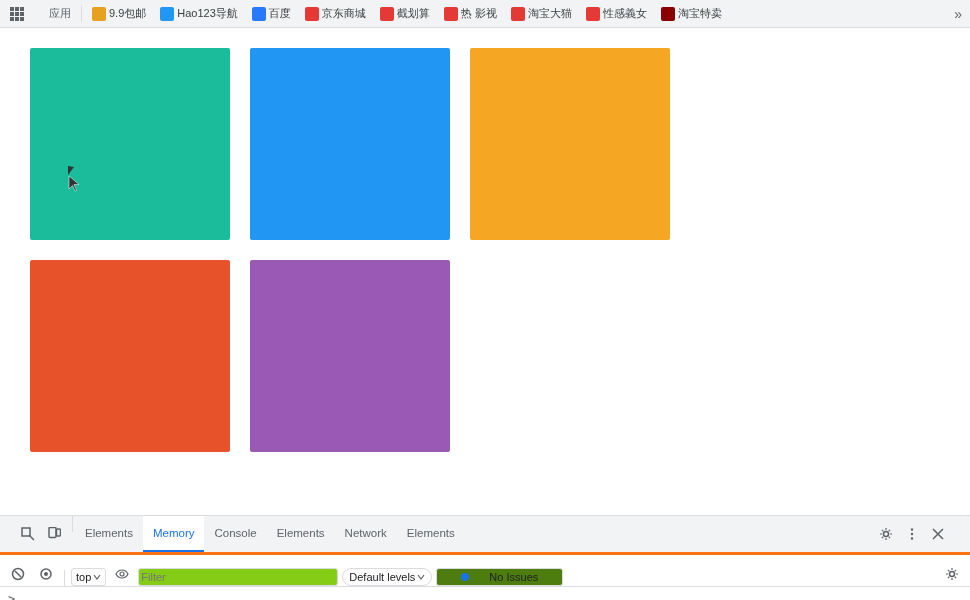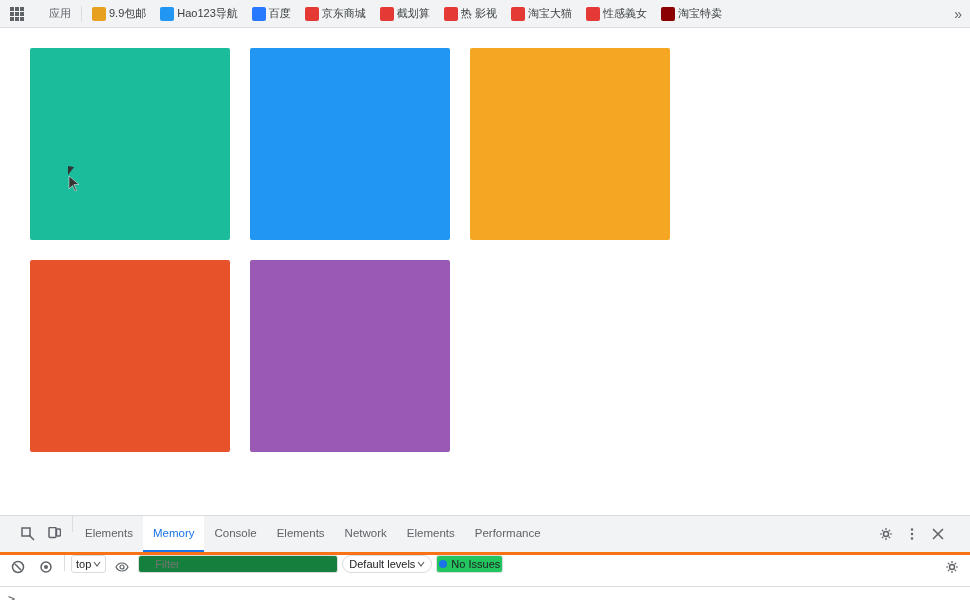--- a/index.html
+++ b/index.html
@@ -149,21 +149,21 @@
       display: flex;
       align-items: center;
       gap: 2px;
       padding: 0 4px;
     }
 
     
     .devtools-toolbar {
       height: 32px;
       display: flex;
-      align-items: flex-start;
+      align-items: flex-end;
       padding: 0 6px;
       gap: 4px;
       border-bottom: 1px solid #dadce0;
       background: #fff;
     }
 
     .toolbar-select {
       display: flex;
       align-items: center;
       border: 1px solid #dadce0;
@@ -174,48 +174,48 @@
       font-size: 11px;
       color: #202124;
       background: #fff;
     }
 
     .filter-input {
       flex: 1;
       max-width: 200px;
       border: 1px solid #dadce0;
       border-radius: 3px;
-      padding: 2px 16px;
+      padding: 2px 2px;
       font-size: 11px;
       color: #202124;
       outline: none;
-      background: #15803d;
+      background: #84cc16;
     }
 
     .default-levels-btn {
       display: flex;
       align-items: center;
       gap: 2px;
       border: 1px solid #dadce0;
       border-radius: 9px;
       padding: 2px 6px;
       cursor: pointer;
       font-size: 11px;
       color: #202124;
       background: #fff;
     }
 
     .no-issues-badge {
       display: flex;
       align-items: center;
-      gap: 4px;
-      background: #22c55e;
+      gap: 20px;
+      background: #4d7c0f;
       border: 1px solid #dadce0;
       border-radius: 3px;
-      padding: 2px 2px;
+      padding: 2px 24px;
       font-size: 11px;
       color: #202124;
       cursor: pointer;
     }
 
     .badge-dot {
       width: 8px;
       height: 8px;
       border-radius: 50%;
       background: #1a73e8;
@@ -365,23 +365,20 @@
       <span>Console</span>
     </div>
     <div class="devtools-tab">
       <span>Elements</span>
     </div>
     <div class="devtools-tab">
       <span>Network</span>
     </div>
     <div class="devtools-tab">
       <span>Elements</span>
-    </div>
-    <div class="devtools-tab">
-      <span>Performance</span>
     </div>
     <div class="devtools-tab-spacer"></div>
     <div class="devtools-right-icons">
       <div class="devtools-icon-btn">
         <svg width="14" height="14" viewBox="0 0 14 14">
           <circle cx="7" cy="7" r="2.5" fill="none" stroke="currentColor" stroke-width="1.5"></circle>
           <path d="M7 1v2M7 11v2M1 7h2M11 7h2M2.93 2.93l1.41 1.41M9.66 9.66l1.41 1.41M2.93 11.07l1.41-1.41M9.66 4.34l1.41-1.41" stroke="currentColor" stroke-width="1.2"></path>
         </svg>
       </div>
       <div class="devtools-icon-btn">

